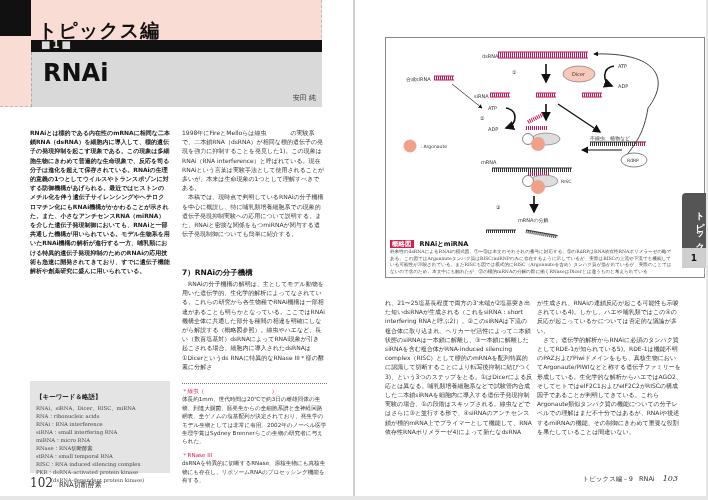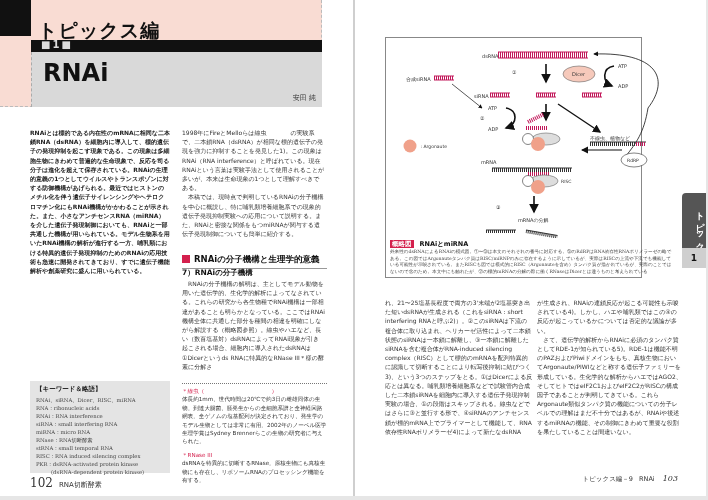--- a/index.html
+++ b/index.html
@@ -25,32 +25,32 @@
   .body-right { left: 182px; top: 128px; width: 143px; }
   .sec-h { position: absolute; left: 182px; top: 254px; width: 145px; font-size: 8.5px; font-weight: bold; color: #111; border-bottom: 1px solid #999; padding-bottom: 2px; }
   .sec-h .mark { display: inline-block; width: 8px; height: 8px; background: #d4204d; margin-right: 4px; vertical-align: -1px; }
   .sub-h { position: absolute; left: 182px; top: 268px; font-size: 7.5px; font-weight: bold; color: #111; }
   .body-sec { left: 182px; top: 279px; width: 143px; }
 
   .note-rule { position: absolute; left: 182px; top: 383px; width: 145px; border-top: 1px dotted #777; }
   .notes { left: 182px; top: 387px; width: 145px; font-size: 5.6px; line-height: 8.4px; }
   .note-title { color: #d4204d; }
 
-  .kw-box { position: absolute; left: 30px; top: 381px; width: 140px; height: 92px; background: #e4e4e4; padding: 4px 6px; }
+  .kw-box { position: absolute; left: 30px; top: 381px; width: 140px; height: 92px; background: #e4e4e4; padding: 12px 6px; }
   .kw-title { font-size: 6.5px; font-weight: bold; color: #222; margin-bottom: 2px; }
   .kw-item { font-family: "DejaVu Serif", serif; font-size: 5.3px; line-height: 8px; color: #444; white-space: nowrap; }
   .kw-indent { padding-left: 15px; }
 
   .footer-left { position: absolute; left: 30px; top: 476px; font-size: 7px; color: #333; }
   .footer-left .pno { font-family: "DejaVu Serif", serif; margin-right: 6px; font-size: 12px; margin-top: 24px; }
   .footer-right { position: absolute; right: 28px; top: 474px; font-size: 6.5px; color: #333; }
   .footer-right .pno { font-family: "DejaVu Serif", serif; font-style: italic; margin-left: 6px; font-size: 8px; text-align: right; }
 
   
-  .figure { position: absolute; left: 30px; top: 37px; width: 257px; height: 241px; border: 1px solid #888; background: #fff; }
+  .figure { position: absolute; left: 30px; top: 37px; width: 320px; height: 241px; border: 1px solid #888; background: #fff; }
   .fig-svg { position: absolute; left: 0; top: 0; }
   .fig-caption-h { position: absolute; left: 4px; top: 202px; font-size: 6.5px; font-weight: bold; color: #111; }
   .fig-caption-h .tag { background: #d4204d; color: #fff; padding: 0 2px; margin-right: 6px; }
   .fig-caption { position: absolute; left: 4px; top: 211px; width: 283px; font-family: "DejaVu Serif", serif; font-size: 4.6px; line-height: 6.6px; color: #444; }
 
   .rcol1 { left: 30px; top: 298px; width: 148px; }
   .rcol2 { left: 182px; top: 298px; width: 145px; }
 
   
   .side-tab { position: absolute; left: 327px; top: 193px; width: 24px; height: 72px; background: #555; border-radius: 4px 0 0 0; color: #fff; font-size: 9px; font-weight: bold; writing-mode: vertical-rl; text-align: center; padding-top: 6px; }
@@ -68,23 +68,20 @@
   </div>
   <div class="hdr-gray">
     <div class="hdr-title">RNAi</div>
     <div class="hdr-author">安田 純</div>
   </div>
 
   <div class="col abstract">RNAiとは標的である内在性のmRNAに相同な二本鎖RNA（dsRNA）を細胞内に導入して、標的遺伝子の発現抑制を起こす現象である。この現象は多細胞生物にきわめて普遍的な生命現象で、反応を司る分子は進化を超えて保存されている。RNAiの生理的意義の1つとしてウイルスやトランスポゾンに対する防御機構があげられる。最近ではヒストンのメチル化を伴う遺伝子サイレンシングやヘテロクロマチン化にもRNAi機構がかかわることが示された。また、小さなアンチセンスRNA（miRNA）を介した遺伝子発現制御においても、RNAiと一部共通した機構が用いられている。モデル生物系を用いたRNAi機構の解析が進行する一方、哺乳類における特異的遺伝子発現抑制のためのRNAiの応用技術も急速に開発されてきており、すでに遺伝子機能解析や創薬研究に盛んに用いられている。</div>
   <div class="col body-right" style="white-space: pre-line;">1998年にFireとMelloらは線虫　　　　の実験系で、二本鎖RNA（dsRNA）が相同な標的遺伝子の発現を強力に抑制することを発見した1)。この現象はRNAi（RNA interference）と呼ばれている。現在RNAiという言葉は実験手法として使用されることが多いが、本来は生命現象の1つとして理解すべきである。
 　本稿では、現時点で判明しているRNAiの分子機構を中心に概説し、特に哺乳類培養細胞系での現象的遺伝子発現抑制実験への応用について説明する。また、RNAiと密接な関係をもつmiRNAが関与する遺伝子発現制御についても簡単に紹介する。</div>
 
-  <div class="sec-h">
-    <span class="mark"></span><span>RNAiの分子機構と生理学的意義</span>
-  </div>
   <div class="sub-h">7）RNAiの分子機構</div>
   <div class="col body-sec">　RNAiの分子機構の解明は、主としてモデル動物を用いた遺伝学的、生化学的解析によってなされている。これらの研究から各生物種でRNAi機構は一部相違があることも明らかとなっている。ここではRNAi機構全体に共通した部分を種間の相違を明確にしながら解説する（概略図参照）。線虫やハエなど、長い（数百塩基対）dsRNAによってRNAi現象が引き起こされる場合、細胞内に導入されたdsRNAは①Dicerというds RNAに特異的なRNase III＊様の酵素に分解さ</div>
 
   <div class="note-rule"></div>
   <div class="col notes">
     <div class="note-title">＊線虫（　　　　　　　　　　　　）</div>
     <div>体長約1mm、世代時間は20℃で約3日の雌雄同体の生物。到達大腸菌、胚発生からの全細胞系譜と全神経回路網表。全ゲノムの塩基配列が決定されており、発生学のモデル生物としては非常に有用。2002年のノーベル医学生理学賞はSydney Brennerらこの生物の研究者に与えられた。</div>
     <div style="height:5px"></div>
     <div class="note-title">＊RNase III</div>
     <div>dsRNAを特異的に切断するRNase。原核生物にも真核生物にも存在し、リボソームRNAのプロセッシング機能を有する。</div>

